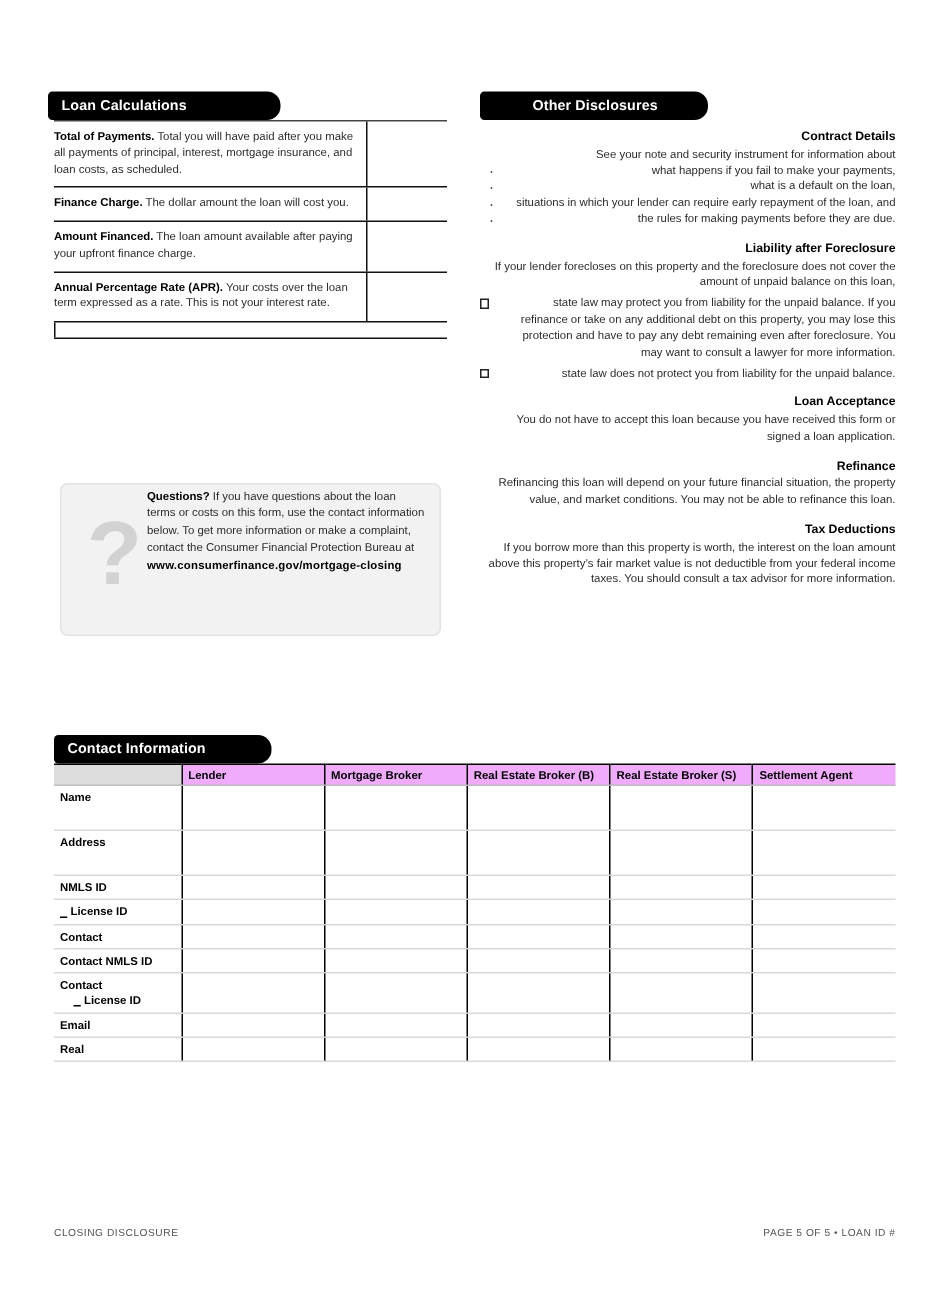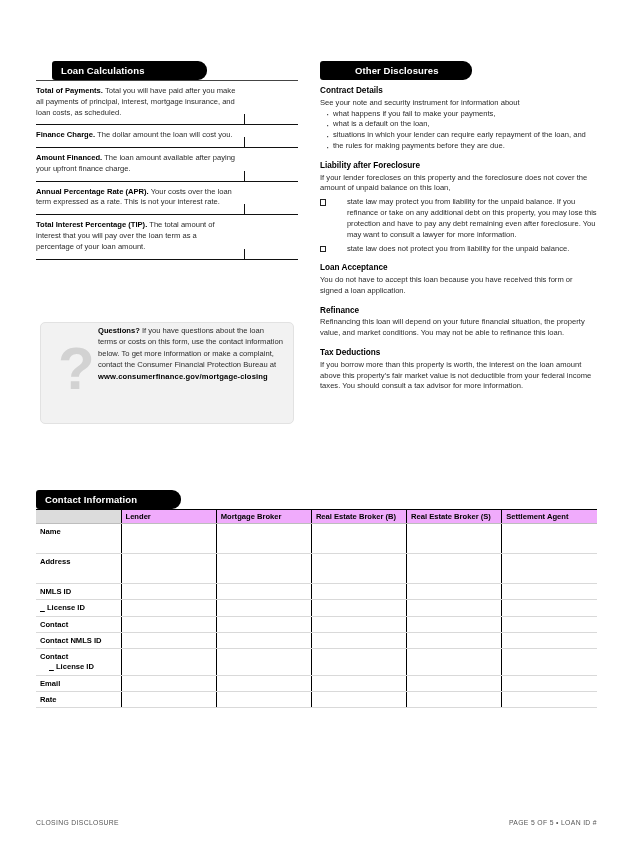--- a/index.html
+++ b/index.html
@@ -19,21 +19,21 @@
     position: absolute;
     left: 0; top: 0;
     width: 630px;
     height: 863px;
     overflow: hidden;
   }
 
   
   .col-left {
     position: absolute;
-    left: 52px;
+    left: 32px;
     top: 61px;
     width: 262px;
   }
   .col-right {
     position: absolute;
     left: 320px;
     top: 61px;
     width: 277px;
   }
 
@@ -65,21 +65,20 @@
     left: 36px;
     top: 80px;
     width: 262px;
     border-collapse: collapse;
   }
   .calc-row {
     position: relative;
     display: flex;
     border-top: 1.4px solid #111;
     box-sizing: border-box;
-    align-items: flex-end;
   }
   .calc-row.first { border-top: 1.1px solid #444; }
   .calc-row.last-line { border-bottom: 1.4px solid #111; }
   .calc-desc {
     width: 208px;
     box-sizing: border-box;
     padding: 5px 8px 6px 0px;
     font-size: 7.6px;
     line-height: 1.42;
     color: #2b2b2b;
@@ -93,20 +92,21 @@
     border-left: 1.1px solid #111;
     box-sizing: border-box;
     padding: 5px 4px;
     font-size: 7.6px;
     text-align: right;
   }
 
   
   .disc-block {
     margin-top: 9px;
+    text-align: right;
   }
   .disc-block.first { margin-top: 6px; }
   .disc-title {
     font-size: 8.2px;
     font-weight: bold;
     color: #000;
     margin-bottom: 1px;
     line-height: 1.3;
   }
   .disc-body {
@@ -308,23 +308,20 @@
     </div>
 
     <div class="calc-row">
       <div class="calc-desc">
         <b>Annual Percentage Rate (APR).</b><span> Your costs over the loan term expressed as a rate. This is not your interest rate.</span>
       </div>
       <div class="calc-val"></div>
     </div>
 
     <div class="calc-row last-line">
-      <div class="calc-desc">
-        <b>Total Interest Percentage (TIP).</b><span> The total amount of interest that you will pay over the loan term as a percentage of your loan amount.</span>
-      </div>
       <div class="calc-val"></div>
     </div>
 
   </div>
 
   <div class="questions-box">
     <div class="q-mark">?</div>
     <div class="q-text">
       <b>Questions?</b><span> If you have questions about the loan terms or costs on this form, use the contact information below. To get more information or make a complaint, contact the Consumer Financial Protection Bureau at</span>
       <span class="q-url">www.consumerfinance.gov/mortgage-closing</span>
@@ -466,21 +463,21 @@
         </tr>
         <tr class="r-mid">
           <td class="label">Email</td>
           <td class="cell"></td>
           <td class="cell"></td>
           <td class="cell"></td>
           <td class="cell"></td>
           <td class="cell"></td>
         </tr>
         <tr class="r-mid">
-          <td class="label">Rate</td>
+          <td class="label">Real</td>
           <td class="cell"></td>
           <td class="cell"></td>
           <td class="cell"></td>
           <td class="cell"></td>
           <td class="cell"></td>
         </tr>
       </tbody>
     </table>
   </div>
 

